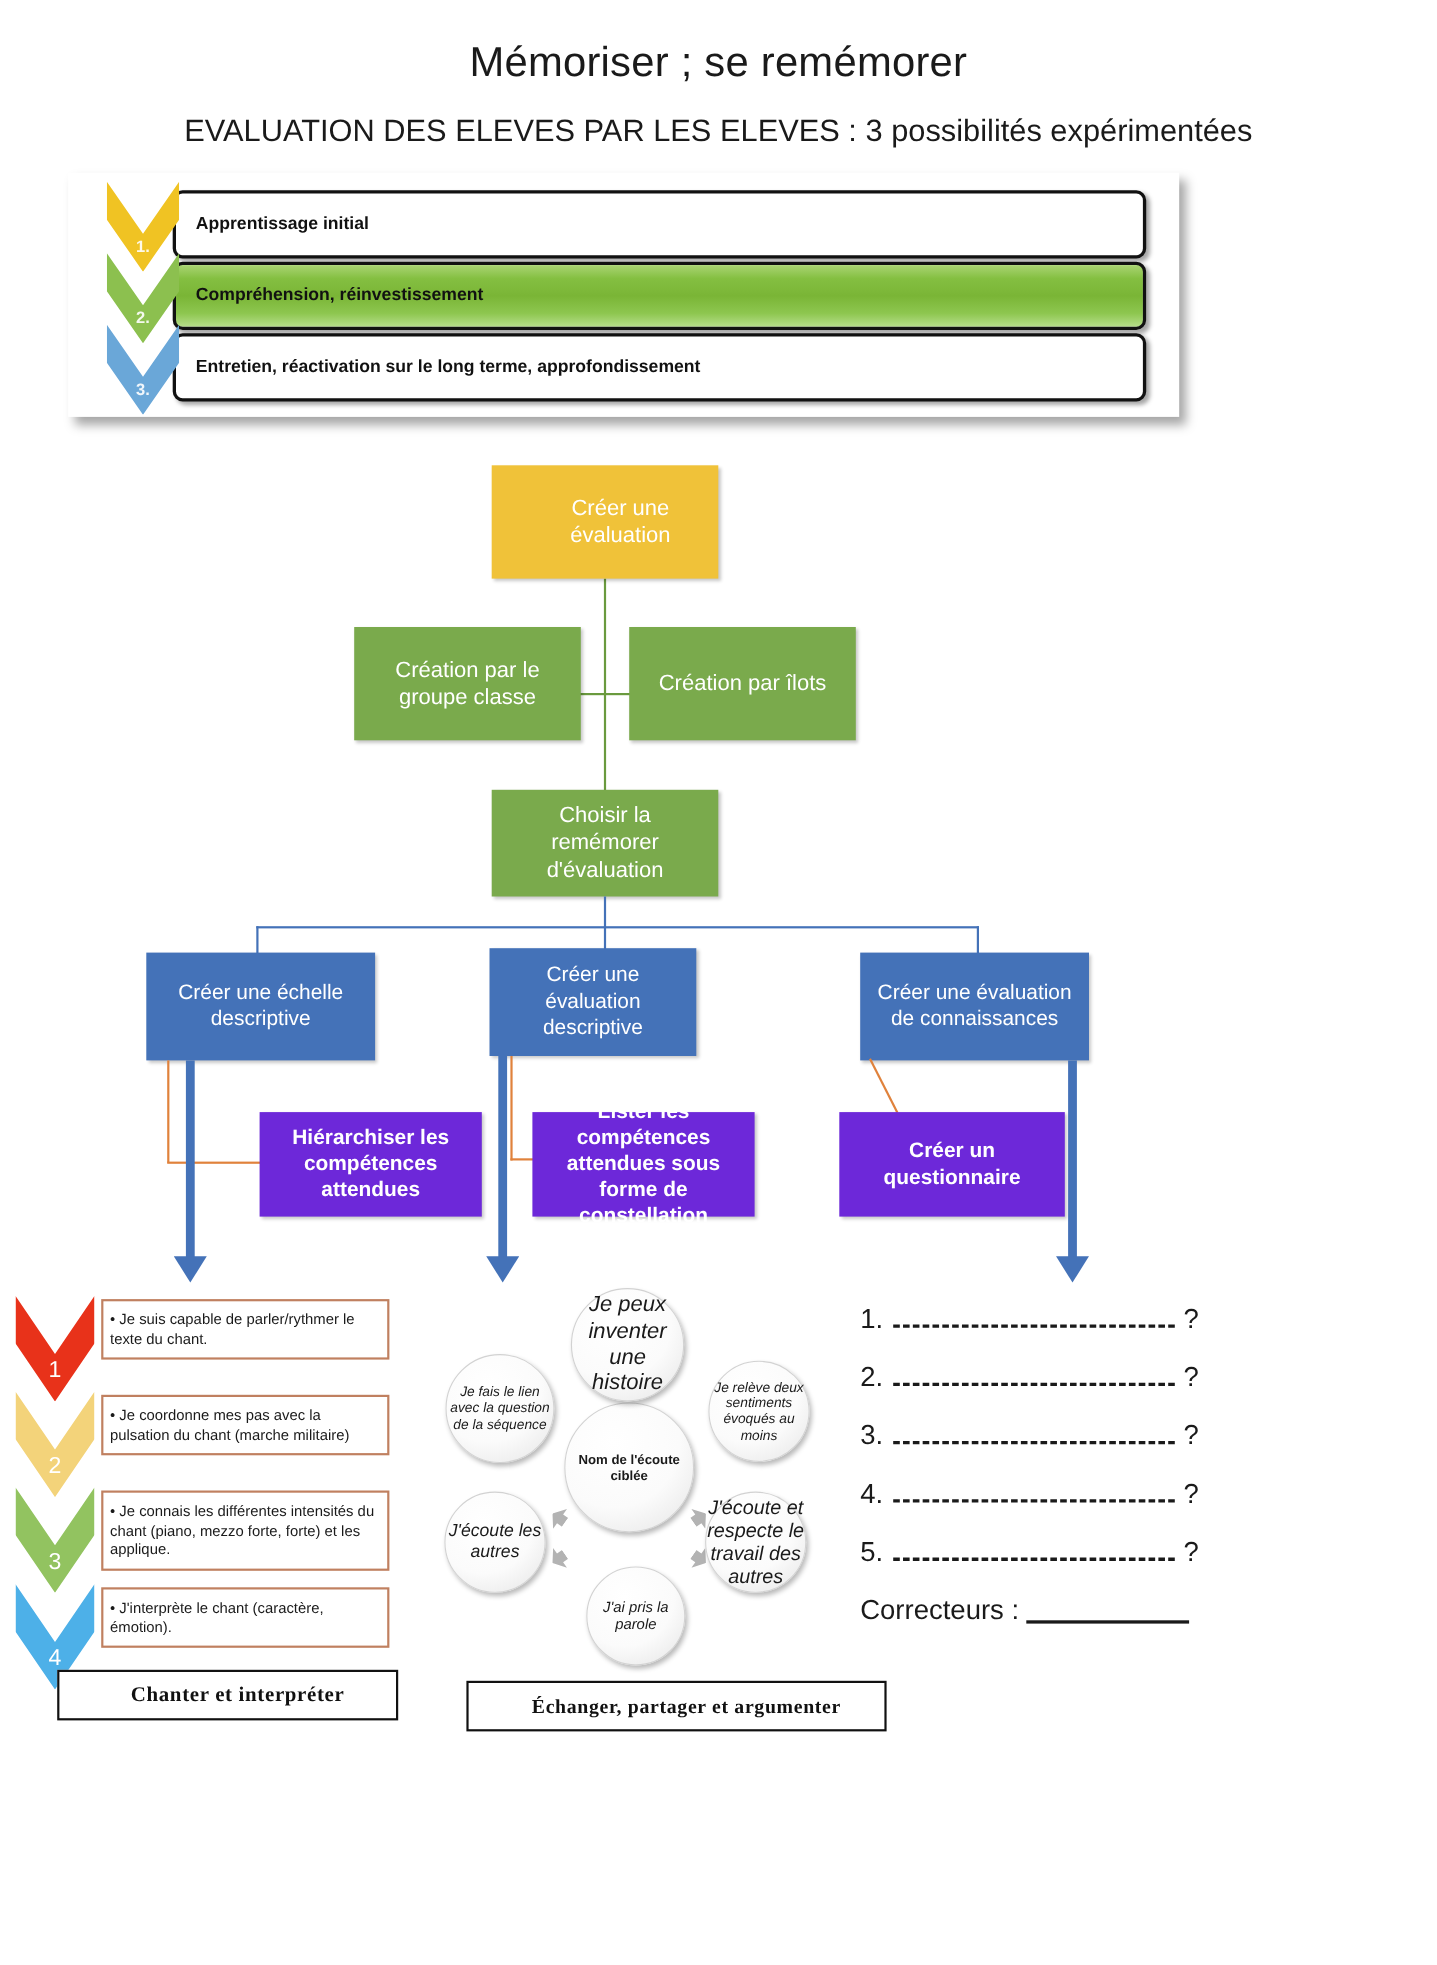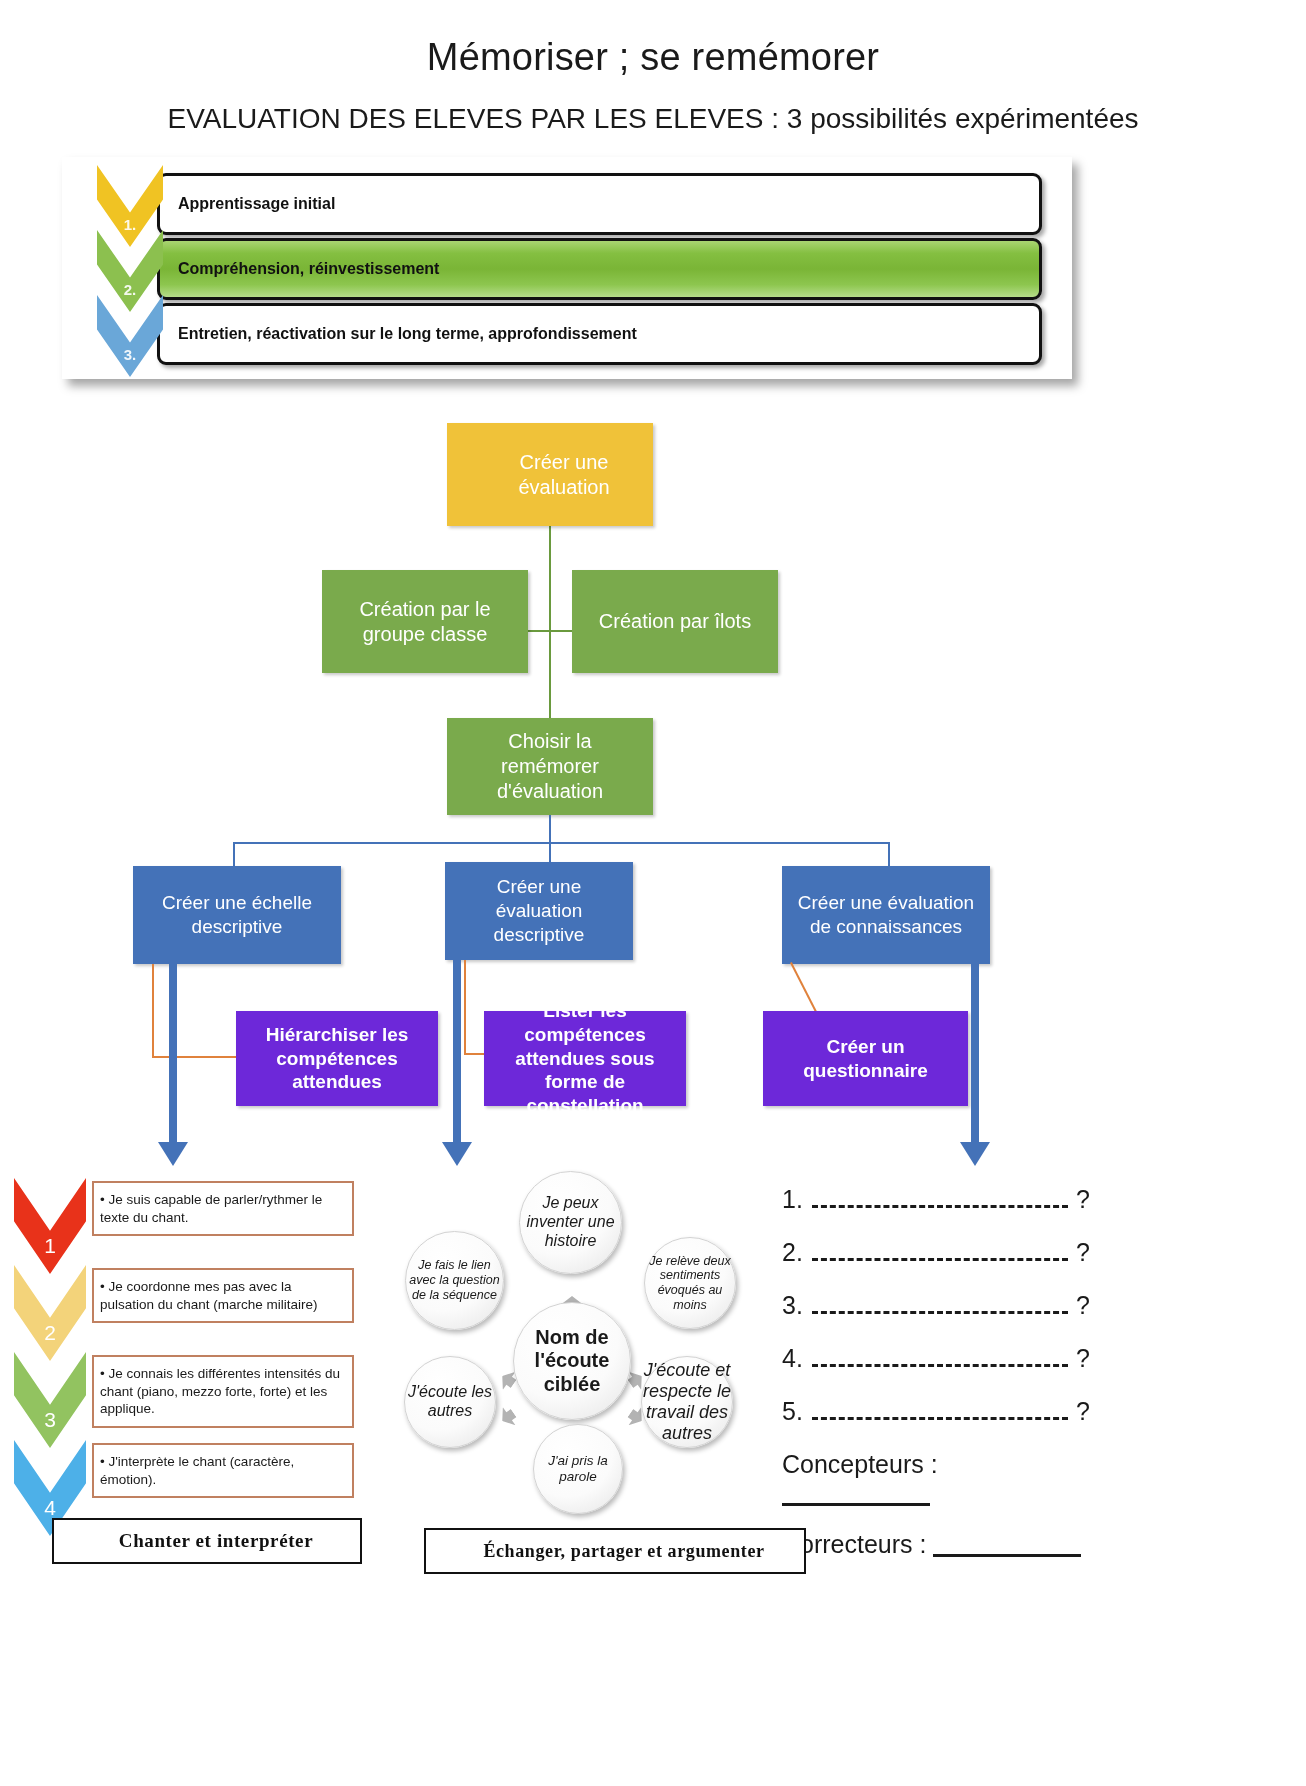--- a/index.html
+++ b/index.html
@@ -237,25 +237,25 @@
   </div>
 </div>
 
 <div class="cplug abs" style="left:561px; top:1296px; width:22px; height:14px; -webkit-clip-path:polygon(50% 0%,100% 60%,72% 60%,72% 100%,28% 100%,28% 60%,0% 60%); clip-path:polygon(50% 0%,100% 60%,72% 60%,72% 100%,28% 100%,28% 60%,0% 60%);"></div>
 <div class="cplug abs" style="left:497px; top:1373px; width:22px; height:14px; transform:rotate(-55deg); -webkit-clip-path:polygon(50% 0%,100% 60%,72% 60%,72% 100%,28% 100%,28% 60%,0% 60%); clip-path:polygon(50% 0%,100% 60%,72% 60%,72% 100%,28% 100%,28% 60%,0% 60%);"></div>
 <div class="cplug abs" style="left:625px; top:1373px; width:22px; height:14px; transform:rotate(55deg); -webkit-clip-path:polygon(50% 0%,100% 60%,72% 60%,72% 100%,28% 100%,28% 60%,0% 60%); clip-path:polygon(50% 0%,100% 60%,72% 60%,72% 100%,28% 100%,28% 60%,0% 60%);"></div>
 <div class="cplug abs" style="left:497px; top:1410px; width:22px; height:14px; transform:rotate(-125deg); -webkit-clip-path:polygon(50% 0%,100% 60%,72% 60%,72% 100%,28% 100%,28% 60%,0% 60%); clip-path:polygon(50% 0%,100% 60%,72% 60%,72% 100%,28% 100%,28% 60%,0% 60%);"></div>
 <div class="cplug abs" style="left:625px; top:1410px; width:22px; height:14px; transform:rotate(125deg); -webkit-clip-path:polygon(50% 0%,100% 60%,72% 60%,72% 100%,28% 100%,28% 60%,0% 60%); clip-path:polygon(50% 0%,100% 60%,72% 60%,72% 100%,28% 100%,28% 60%,0% 60%);"></div>
 <div class="cplug abs" style="left:561px; top:1427px; width:22px; height:14px; transform:rotate(180deg); -webkit-clip-path:polygon(50% 0%,100% 60%,72% 60%,72% 100%,28% 100%,28% 60%,0% 60%); clip-path:polygon(50% 0%,100% 60%,72% 60%,72% 100%,28% 100%,28% 60%,0% 60%);"></div>
 
-<div class="circ center abs" style="left:513px; top:1302px; width:118px; height:118px; font-size:20px;">
+<div class="circ center abs" style="left:513px; top:1275px; width:118px; height:118px; font-size:12px;">
   <span>Nom de l'écoute ciblée</span>
 </div>
 
-<div class="circ abs" style="left:519px; top:1171px; width:103px; height:103px; font-size:16px;">
+<div class="circ abs" style="left:519px; top:1171px; width:103px; height:103px; font-size:20px;">
   <span>Je peux inventer une histoire</span>
 </div>
 
 <div class="circ abs" style="left:644px; top:1237px; width:92px; height:92px; font-size:12.5px;">
   <span>Je relève deux sentiments évoqués au moins</span>
 </div>
 
 <div class="circ abs" style="left:641px; top:1356px; width:92px; height:92px; font-size:18px;">
   <span>J'écoute et respecte le travail des autres</span>
 </div>
@@ -293,24 +293,20 @@
     <span class="qnum">4.</span>
     <span class="qline"></span>
     <span class="qmark">?</span>
   </div>
   <div class="qrow">
     <span class="qnum">5.</span>
     <span class="qline"></span>
     <span class="qmark">?</span>
   </div>
 
-  <div class="frow">
-    <span>Concepteurs :</span>
-    <span class="fline"></span>
-  </div>
   <div class="frow">
     <span>Correcteurs :</span>
     <span class="fline"></span>
   </div>
 
 </div>
 
 <div class="cap" style="left:52px; top:1518px; width:310px; height:46px; font-size:19px;">Chanter et interpréter</div>
 <div class="cap" style="left:424px; top:1528px; width:382px; height:46px; font-size:18px;">Échanger, partager et argumenter</div>
 

